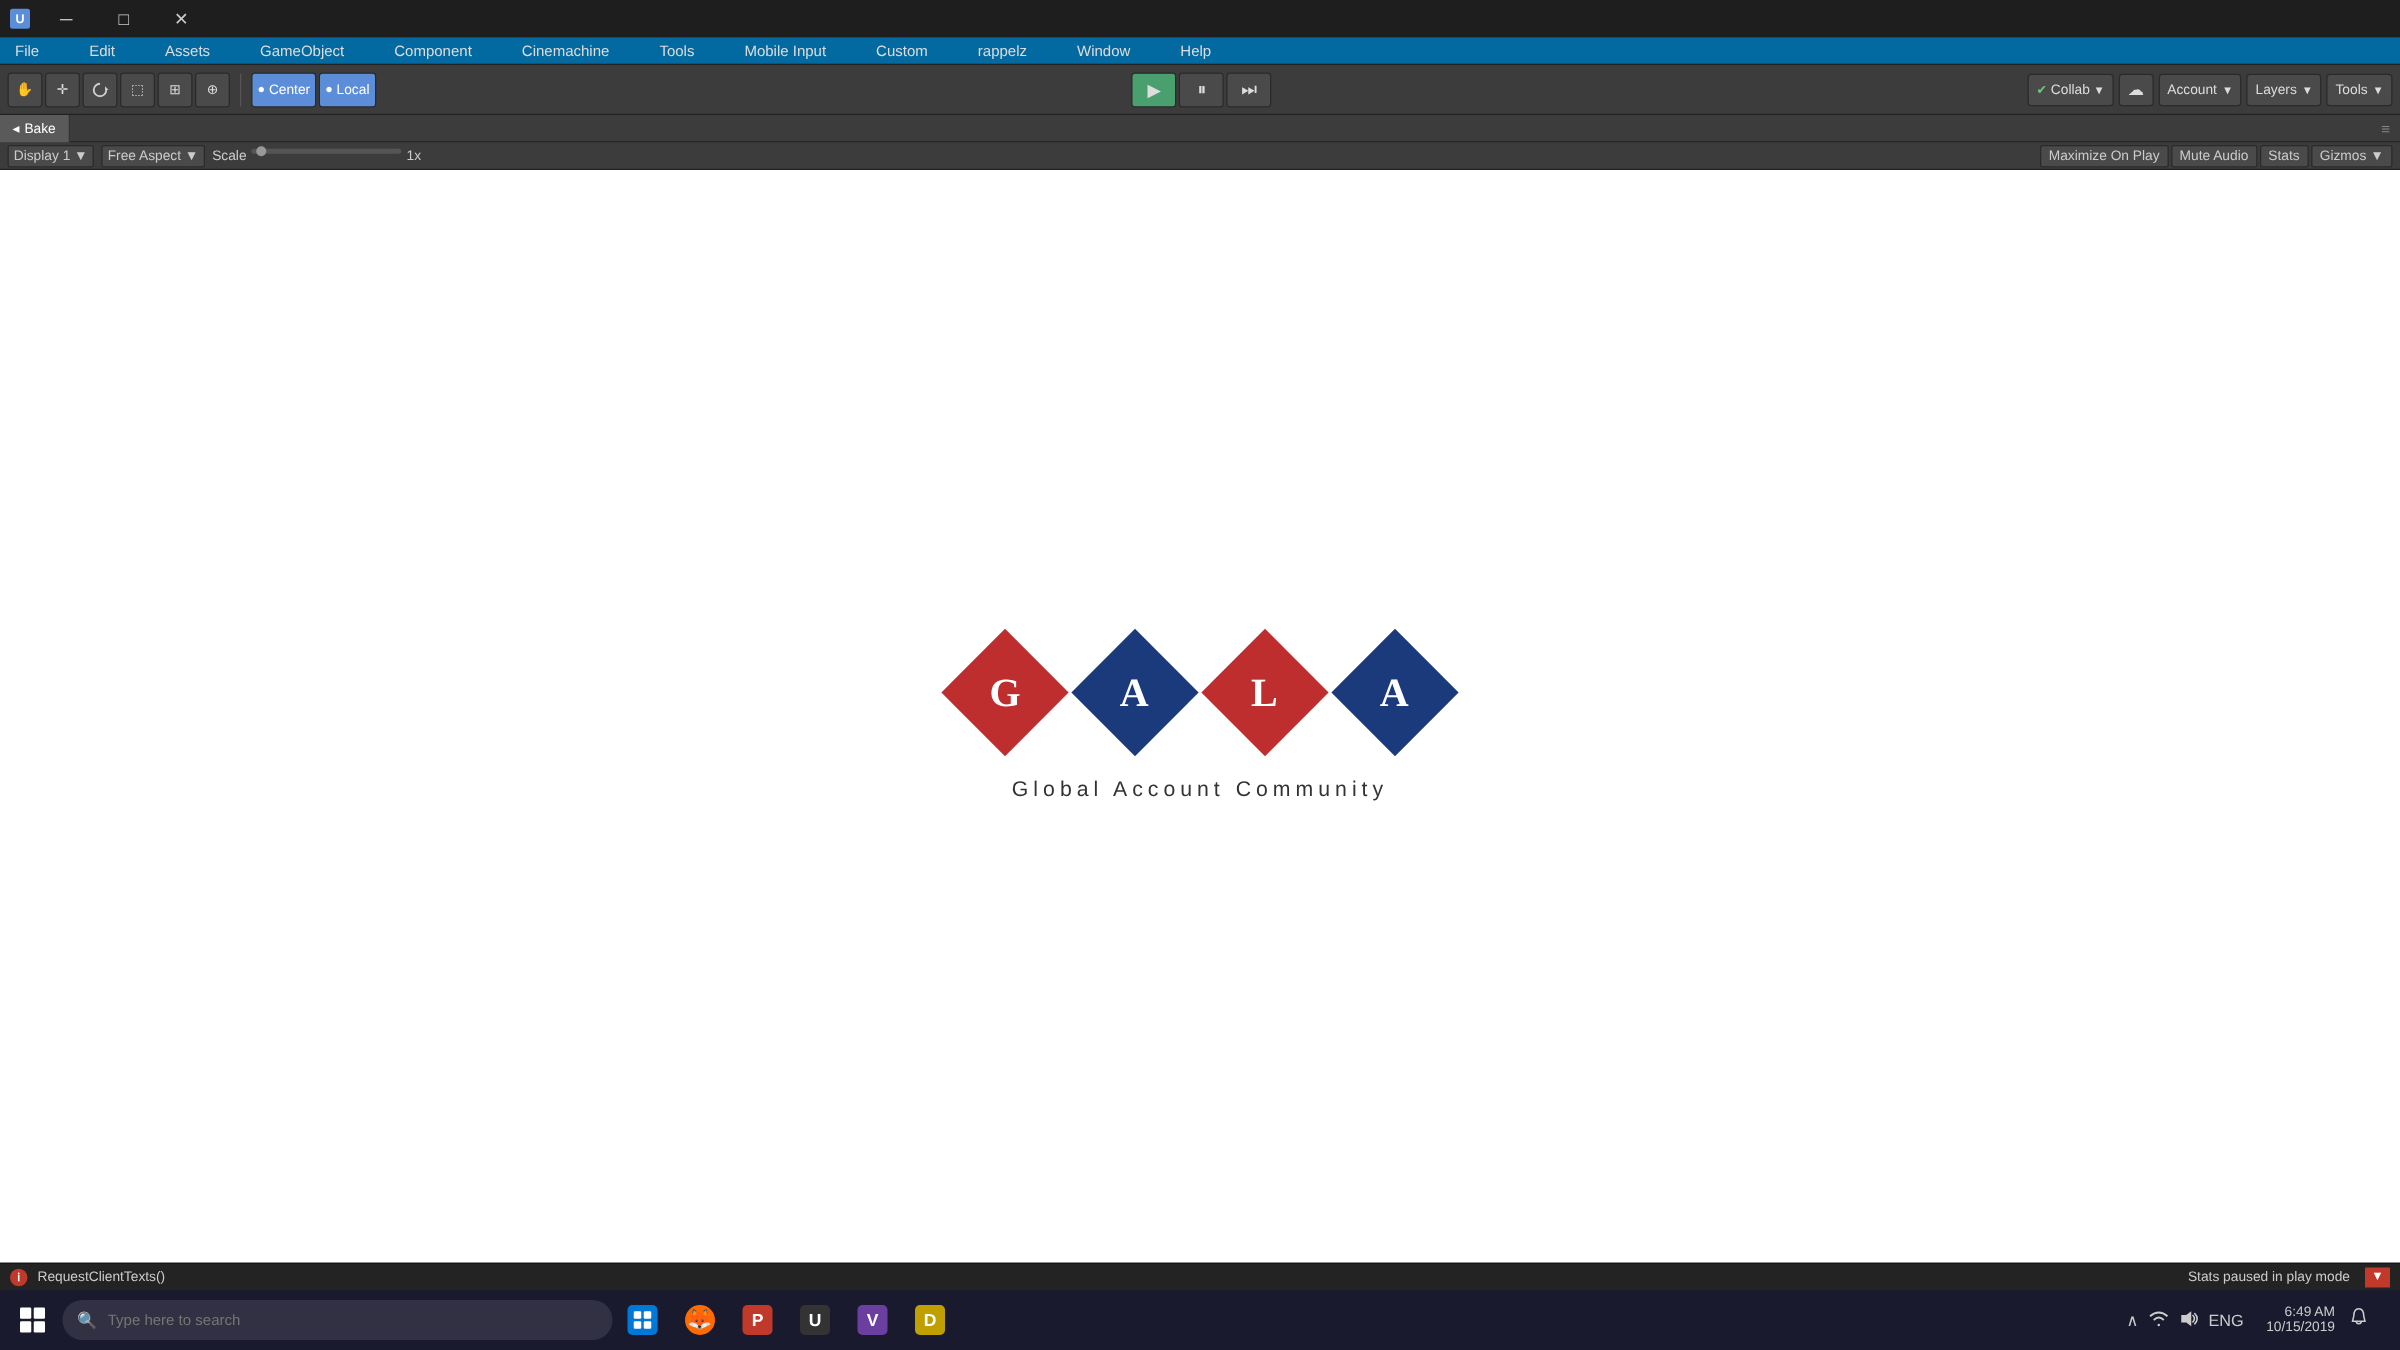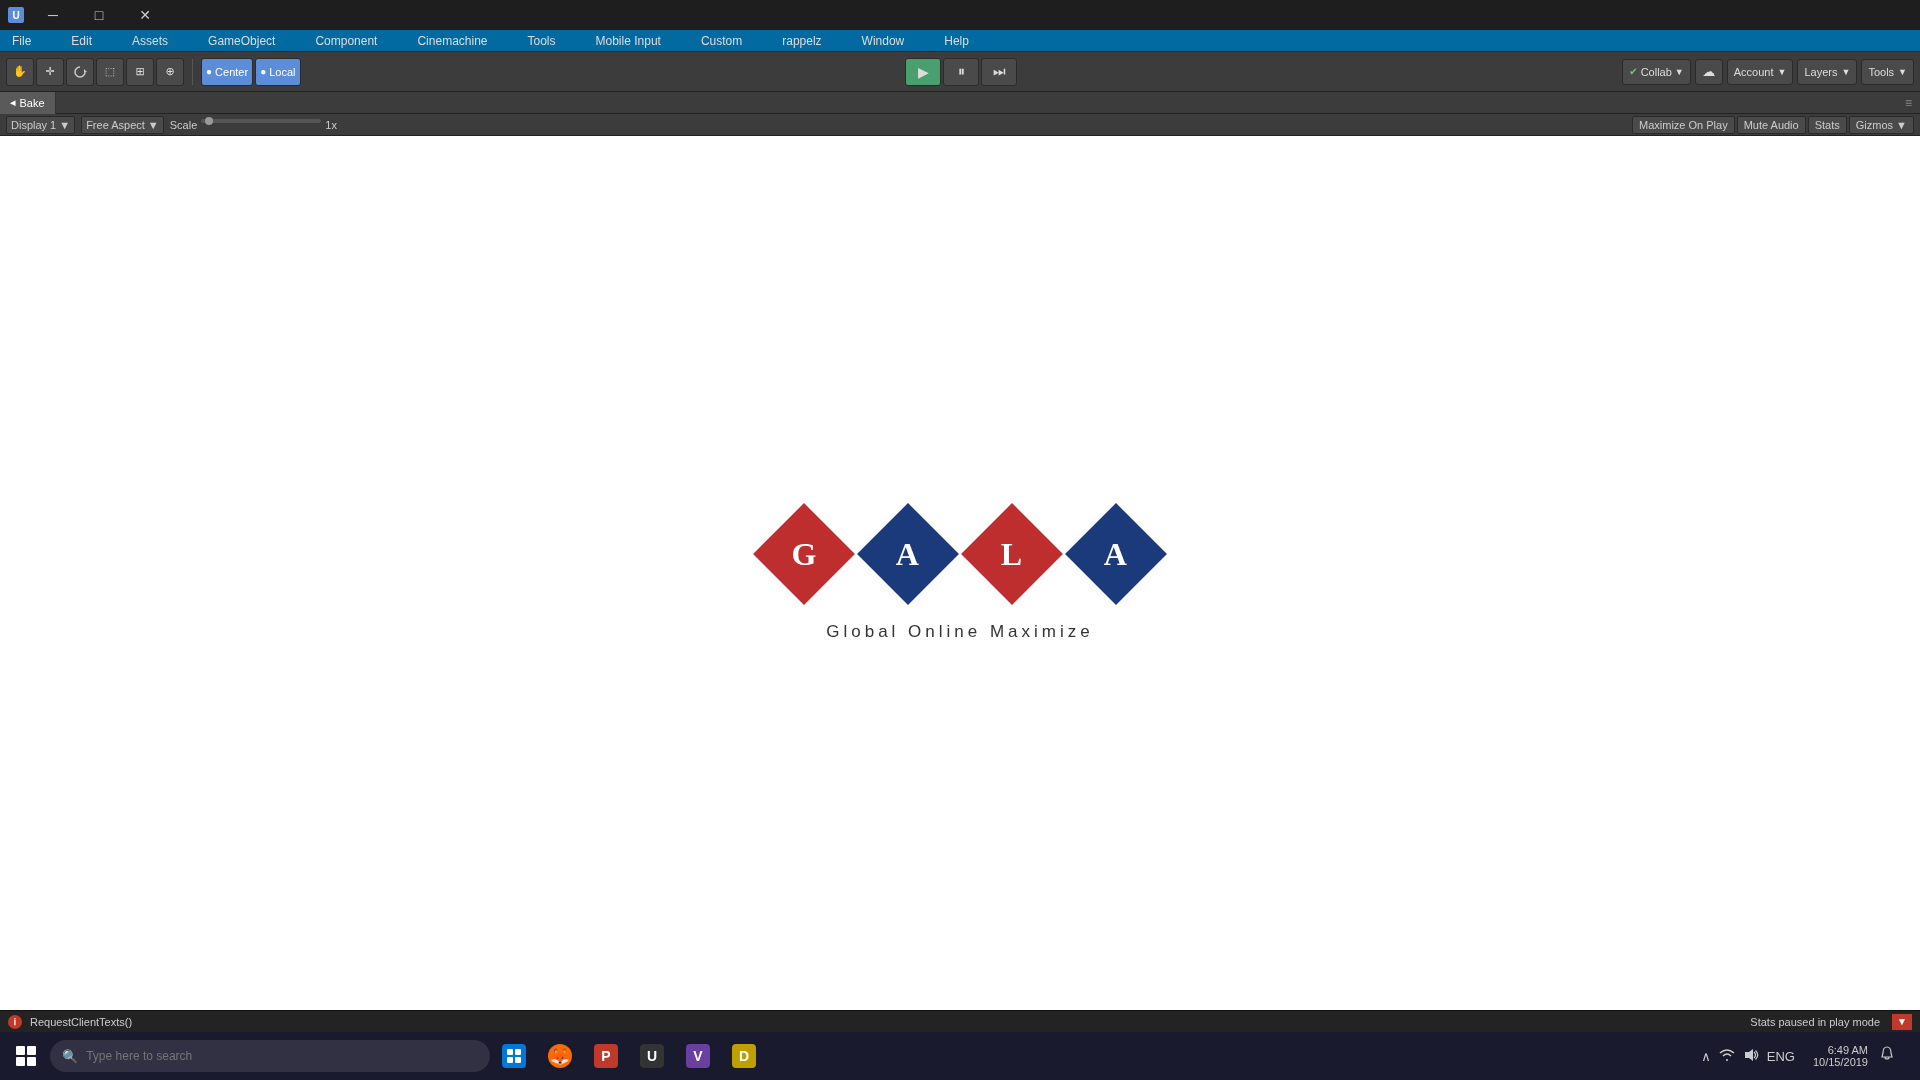--- a/index.html
+++ b/index.html
@@ -588,21 +588,21 @@
               <span style="transform:rotate(-45deg);font-size:32px;font-weight:bold;color:white;font-family:serif;">L</span>
             </div>
           </div>
 
           <div style="width:100px;height:100px;display:flex;align-items:center;justify-content:center;">
             <div style="width:72px;height:72px;background:#1a3a7c;transform:rotate(45deg);display:flex;align-items:center;justify-content:center;">
               <span style="transform:rotate(-45deg);font-size:32px;font-weight:bold;color:white;font-family:serif;">A</span>
             </div>
           </div>
         </div>
-        <div style="font-size:17px;color:#333;letter-spacing:4px;margin-top:8px;font-family:'Segoe UI',Arial,sans-serif;">Global  Online  Maximize</div>
+        <div style="font-size:17px;color:#333;letter-spacing:4px;margin-top:8px;font-family:'Segoe UI',Arial,sans-serif;">Global  Account  Community</div>
       </div>
     </div>
   </div>
 
   <div id="status-bar">
     <div class="status-message">
       <div class="error-indicator">
         <span>ℹ</span>
       </div>
       <span>RequestClientTexts()</span>

